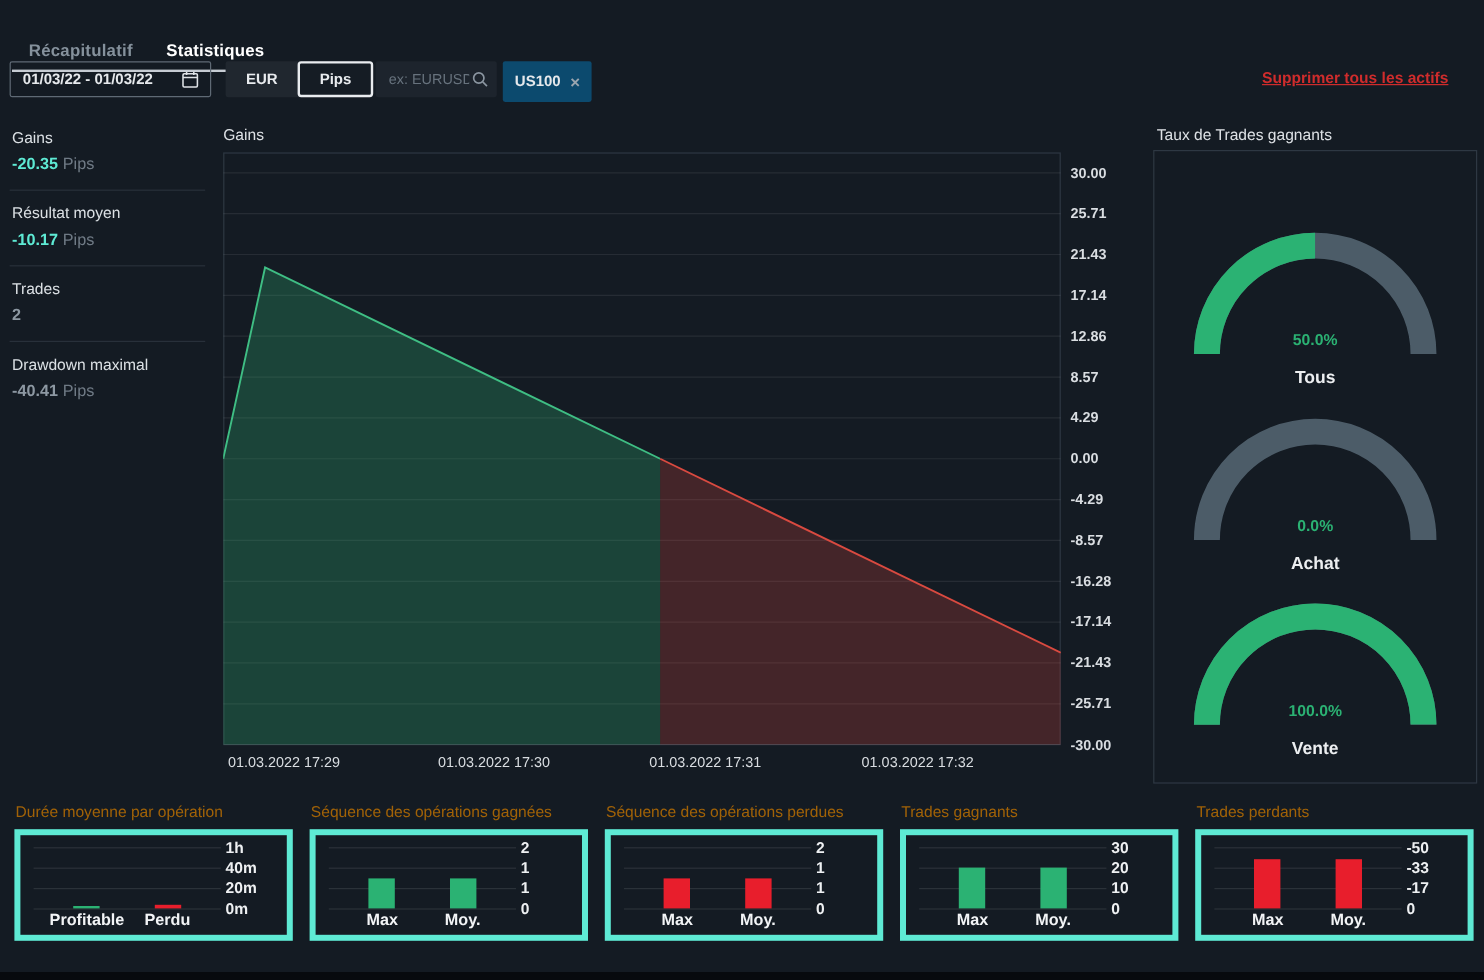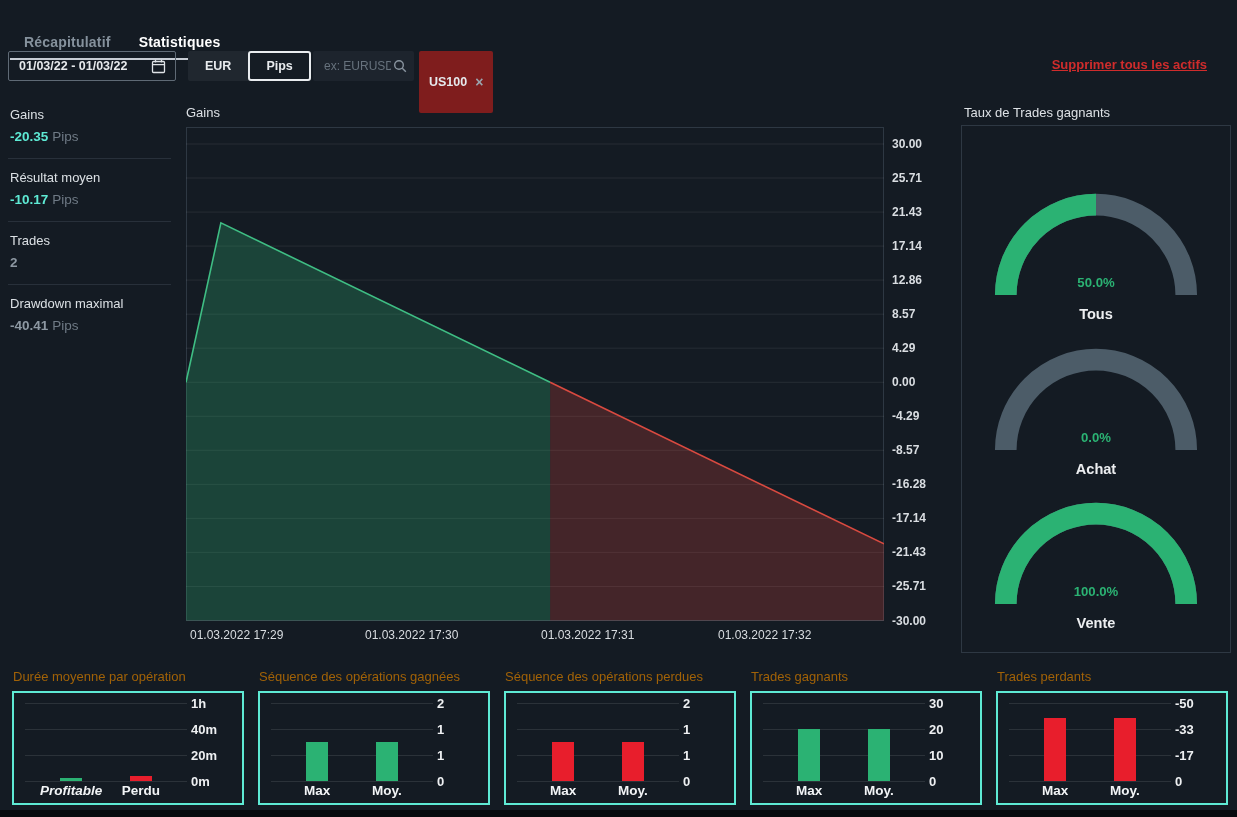--- a/index.html
+++ b/index.html
@@ -20,22 +20,22 @@
     padding:0 9px 0 10px; font-size:12.5px; font-weight:bold; cursor:pointer; }
   .unit-toggle { position:absolute; left:188px; top:51px; height:30px; display:flex; background:#20272f; border-radius:2px; }
   .unit-btn { height:30px; border:none; background:transparent; color:#e8ebee; font-family:inherit;
     font-size:12.5px; font-weight:bold; padding:0 17px; cursor:pointer; }
   .unit-btn.selected { background:#151c24; border:2px solid #e9ecef; border-radius:3px; padding:0 16px; }
   .search-box { position:absolute; left:313px; top:51px; width:101px; height:30px; box-sizing:border-box;
     background:#1d242d; border-radius:2px; display:flex; align-items:center; padding:0 7px 0 9px; }
   .search-box input { flex:1; min-width:0; background:transparent; border:none; outline:none;
     color:#dfe3e7; font-size:12px; font-family:inherit; }
   .search-box input::placeholder { color:#67727d; }
-  .chip { position:absolute; left:419px; top:51px; height:30px; background:#7f1d1d; border-radius:2px;
-    display:flex; align-items:center; padding:16px 10px; font-size:12.5px; font-weight:bold; gap:8px; cursor:pointer; }
+  .chip { position:absolute; left:419px; top:51px; height:30px; background:#0c4a6e; border-radius:2px;
+    display:flex; align-items:center; padding:2px 10px; font-size:12.5px; font-weight:bold; gap:8px; cursor:pointer; }
   .chip .x { color:#9aa5af; font-size:14px; line-height:14px; }
   .remove-all { position:absolute; right:30px; top:57px; color:#cf2c2c; font-size:13px; font-weight:bold;
     text-decoration:underline; cursor:pointer; }
 
   
   .sidebar { position:absolute; left:8px; top:96px; width:163px; }
   .stat { padding:11px 0 14px 2px; border-bottom:1px solid #28303a; }
   .stat:last-child { border-bottom:none; }
   .stat-label { font-size:13px; color:#dbe0e4; }
   .stat-value-row { margin-top:7px; font-size:13.5px; }
@@ -54,21 +54,21 @@
   
   #gauge-panel { position:absolute; left:961px; top:106px; width:270px; }
   .gauge-box { margin-top:5px; height:528px; box-sizing:border-box; border:1px solid #2e3843;
     display:flex; flex-direction:column; justify-content:space-between; align-items:center; padding:58px 0 18px; }
   .gauge { width:226px; text-align:center; }
 
   
   #bottom-row { position:absolute; left:12px; top:669px; width:1216px; display:flex; gap:14px; }
   .mini-panel { flex:1 1 0; min-width:0; }
   .mini-title { font-size:13px; color:#a16207; margin:0 0 7px 1px; white-space:nowrap; height:15px; line-height:15px; }
-  .mini-box { height:114px; box-sizing:border-box; border:2px solid #5eead4; position:relative; }
+  .mini-box { height:93px; box-sizing:border-box; border:5px solid #5eead4; position:relative; }
   .mini-plot { position:absolute; left:11px; right:55px; top:10px; bottom:22px; }
   .gridline { position:absolute; left:0; right:0; height:1px; background:rgba(255,255,255,0.10); }
   .mini-bar { position:absolute; bottom:0; width:22px; transform:translateX(-50%); }
   .mini-ticks { position:absolute; top:10px; bottom:22px; right:9px; width:42px; }
   .mini-tick { position:absolute; left:0; transform:translateY(-50%); font-size:13px; font-weight:bold; color:#eef0f2; }
   .mini-cats { position:absolute; left:11px; right:55px; bottom:4px; height:16px; }
   .cat { position:absolute; transform:translateX(-50%); font-size:13.5px; font-weight:bold; color:#f2f4f6; white-space:nowrap; }
 
   .bottom-strip { position:absolute; left:0; right:0; bottom:0; height:7px; background:#070a0e; }
   svg { display:block; }
@@ -224,21 +224,21 @@
             <div class="mini-bar" style="left: 28.5%; height: 3.3%; background: rgb(43, 178, 115);"></div>
             <div class="mini-bar" style="left: 71.5%; height: 6.7%; background: rgb(232, 30, 44);"></div>
           </div>
           <div class="mini-ticks">
             <div class="mini-tick" style="top: 0%;">1h</div>
             <div class="mini-tick" style="top: 33.333%;">40m</div>
             <div class="mini-tick" style="top: 66.666%;">20m</div>
             <div class="mini-tick" style="top: 99.999%;">0m</div>
           </div>
           <div class="mini-cats">
-            <div class="cat" style="left: 28.5%; font-style: italic;">Profitable</div>
+            <div class="cat" style="left: 28.5%;">Profitable</div>
             <div class="cat" style="left: 71.5%;">Perdu</div>
           </div>
         </div>
       </div>
       <div class="mini-panel">
         <div class="mini-title">Séquence des opérations gagnées</div>
         <div class="mini-box">
           <div class="mini-plot">
             <div class="gridline" style="top: 0%;"></div>
             <div class="gridline" style="top: 33.33%;"></div>

